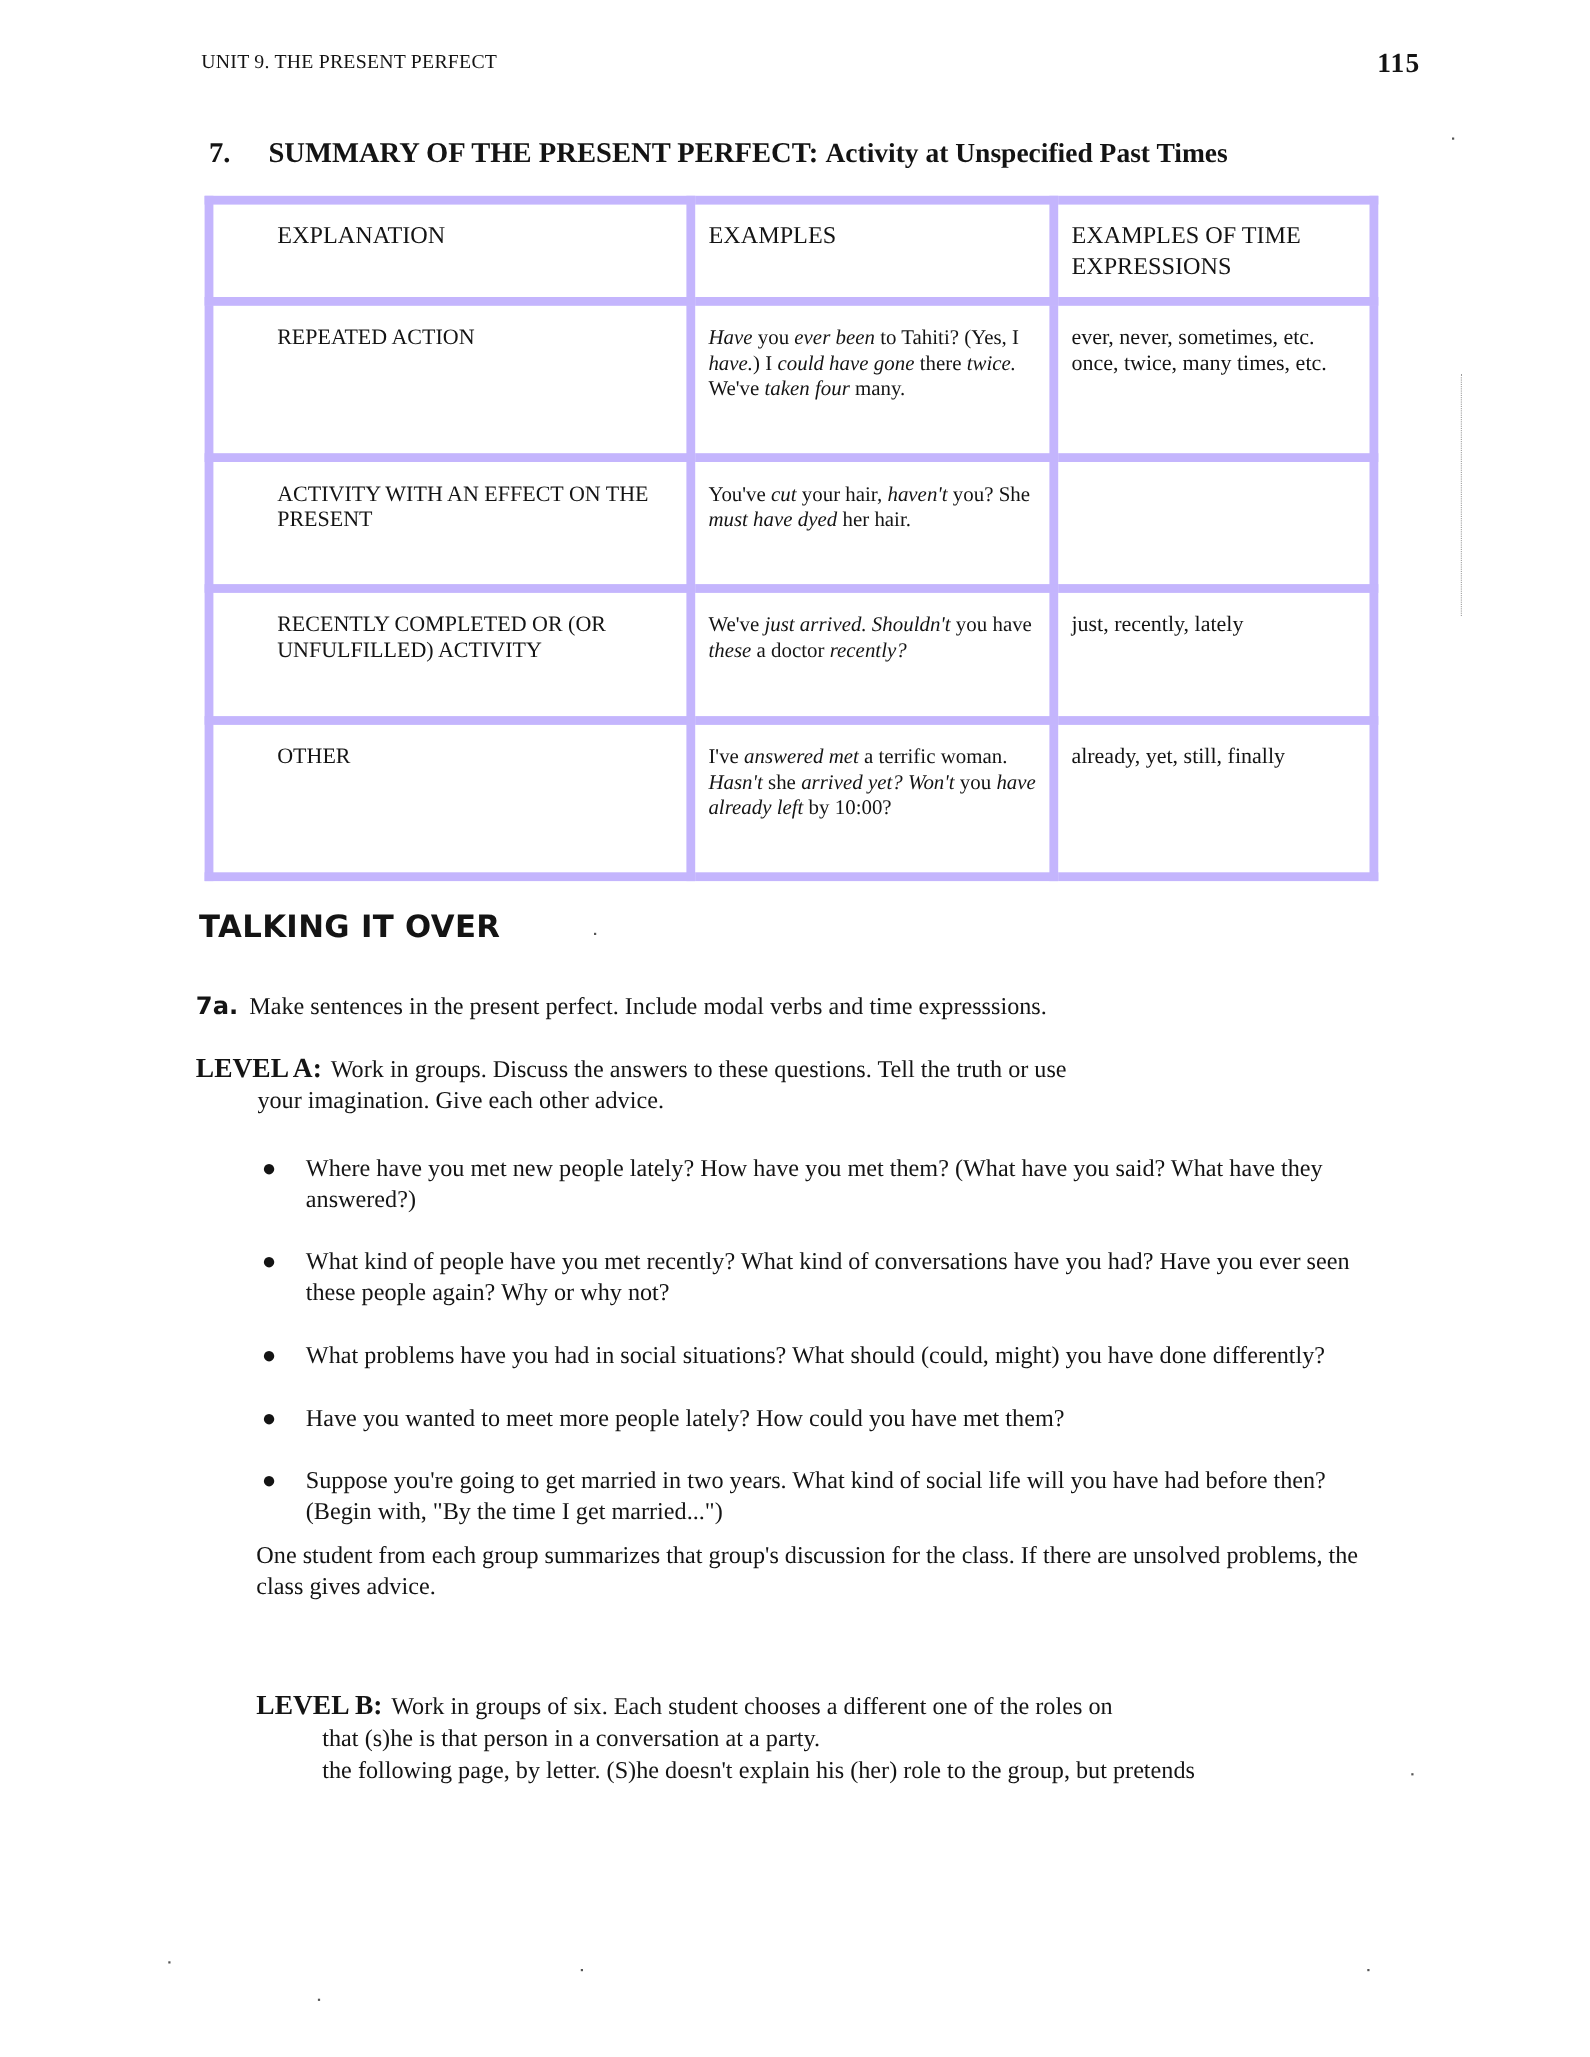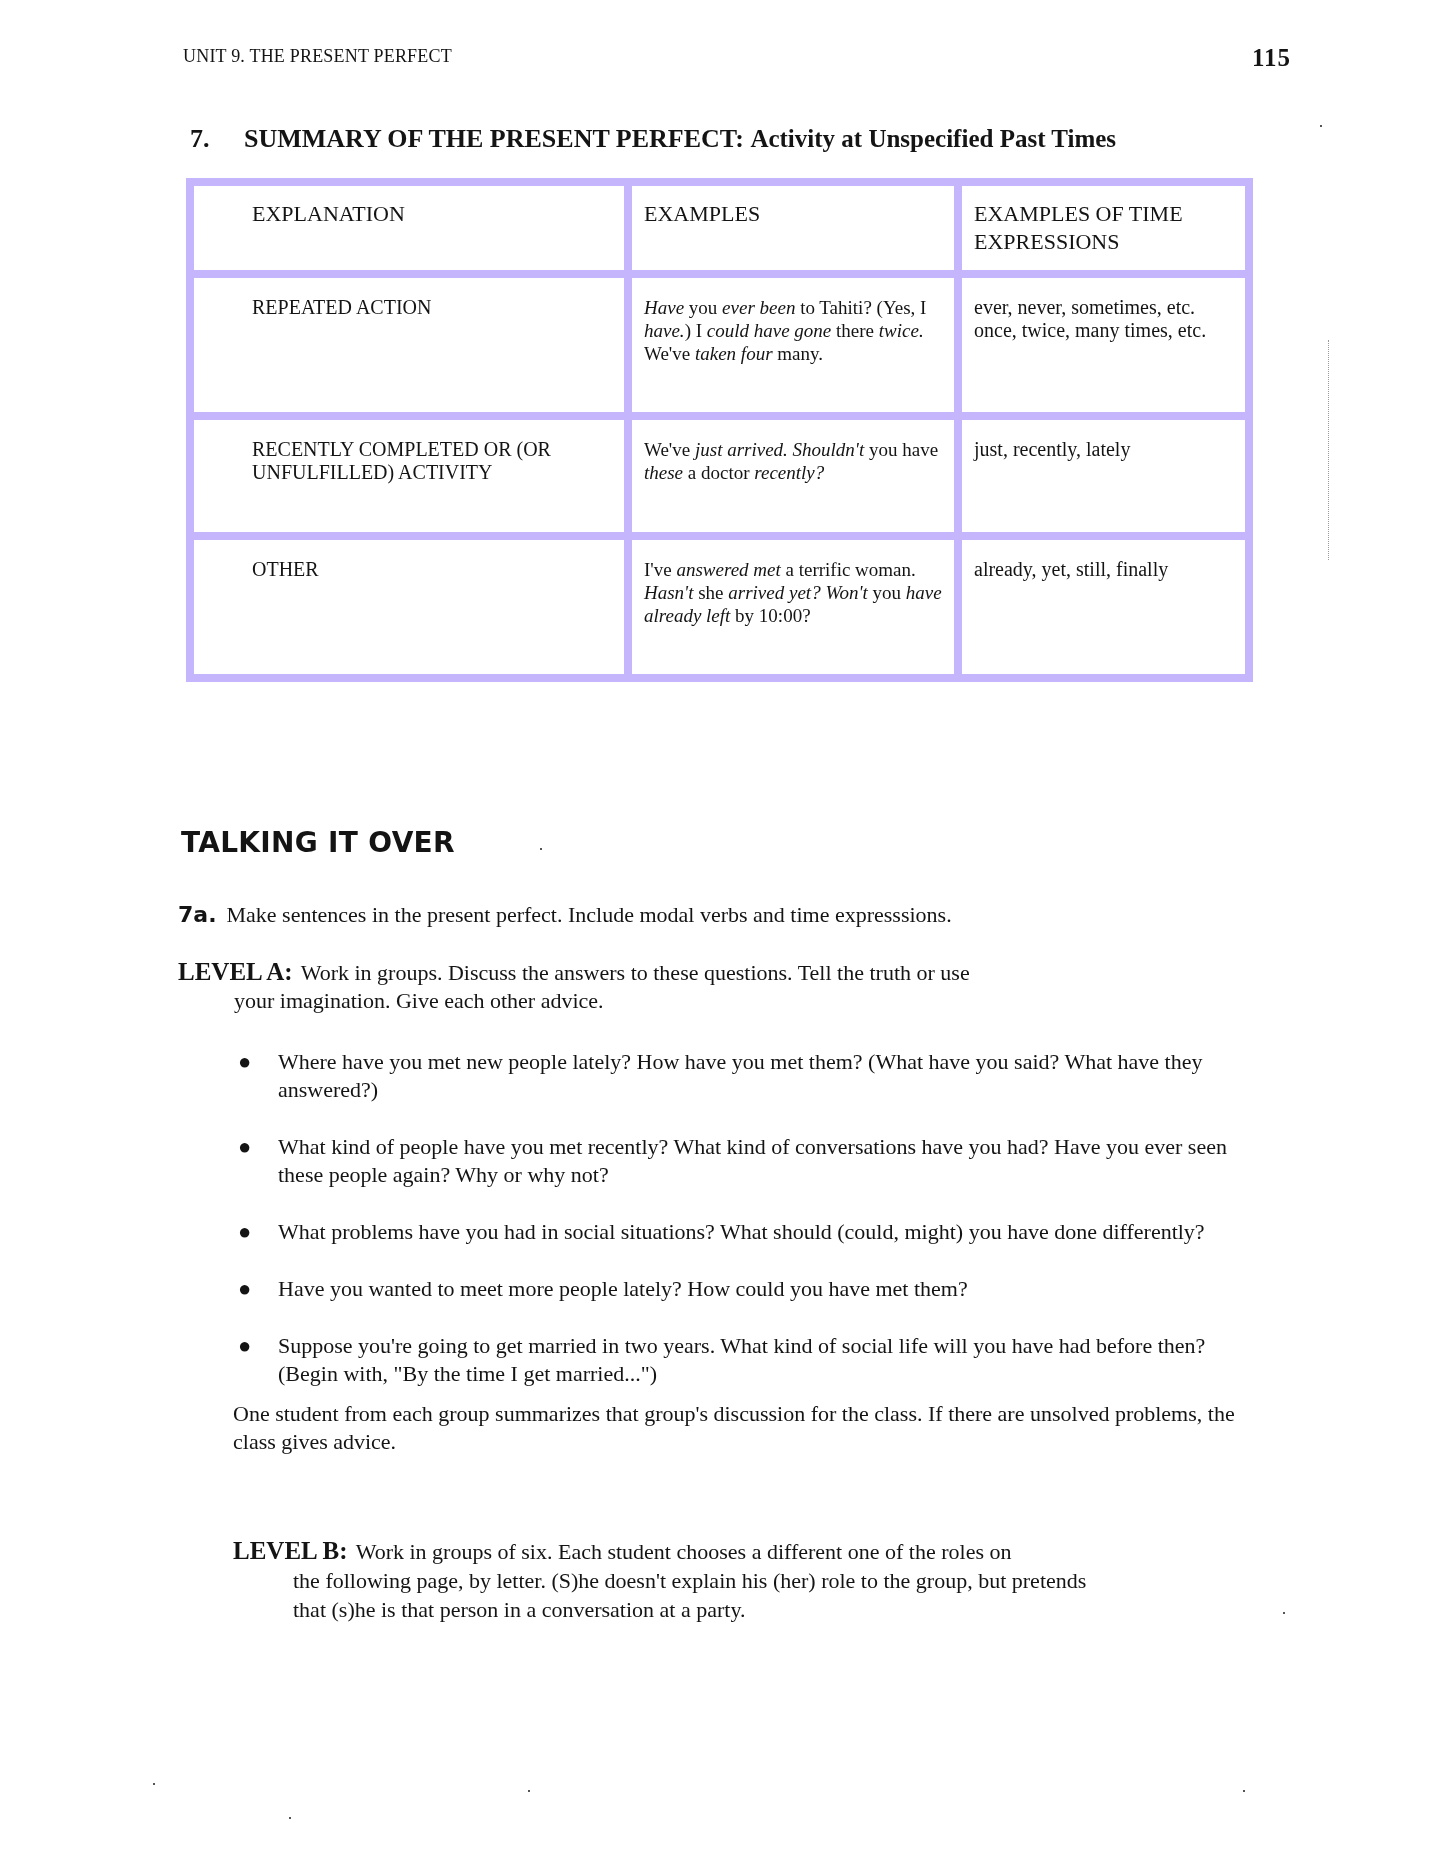--- a/index.html
+++ b/index.html
@@ -65,20 +65,25 @@
     <td class="c3">EXAMPLES OF TIME EXPRESSIONS</td>
   </tr>
   <tr class="r1">
     <td class="c1">REPEATED ACTION</td>
     <td class="c2"><em>Have</em><span> you </span><em>ever been</em><span> to Tahiti? (Yes, I </span><em>have.</em><span>) I </span><em>could have gone</em><span> there </span><em>twice.</em><span> We've </span><em>taken four</em><span> many.</span></td>
     <td class="c3">
           <div>ever, never, sometimes, etc.</div>
           <div>once, twice, many times, etc.</div>
         </td>
   </tr>
+  <tr class="r2">
+    <td class="c1">ACTIVITY WITH AN EFFECT ON THE PRESENT</td>
+    <td class="c2"><span>You've </span><em>cut</em><span> your hair, </span><em>haven't</em><span> you? She </span><em>must have dyed</em><span> her hair.</span></td>
+    <td class="c3"></td>
+  </tr>
   <tr class="r3">
     <td class="c1">RECENTLY COMPLETED OR (OR UNFULFILLED) ACTIVITY</td>
     <td class="c2"><span>We've </span><em>just arrived. Shouldn't</em><span> you have </span><em>these</em><span> a doctor </span><em>recently?</em></td>
     <td class="c3">
           <div>just, recently, lately</div>
         </td>
   </tr>
   <tr class="r4">
     <td class="c1">OTHER</td>
     <td class="c2"><span>I've </span><em>answered met</em><span> a terrific woman. </span><em>Hasn't</em><span> she </span><em>arrived yet? Won't</em><span> you </span><em>have already left</em><span> by 10:00?</span></td>
@@ -105,22 +110,22 @@
   <li><span class="bullet">●</span><span>What kind of people have you met recently? What kind of conversations have you had? Have you ever seen these people again? Why or why not?</span></li>
   <li><span class="bullet">●</span><span>What problems have you had in social situations? What should (could, might) you have done differently?</span></li>
   <li><span class="bullet">●</span><span>Have you wanted to meet more people lately? How could you have met them?</span></li>
   <li><span class="bullet">●</span><span>Suppose you're going to get married in two years. What kind of social life will you have had before then? (Begin with, "By the time I get married...")</span></li>
 </ul>
 
 <div class="abs summary-para">One student from each group summarizes that group's discussion for the class. If there are unsolved problems, the class gives advice.</div>
 
 <div class="abs levelB">
   <span class="level-tag">LEVEL B:</span><span>Work in groups of six. Each student chooses a different one of the roles on</span>
+  <span class="indent">that (s)he is that person in a conversation at a party.</span>
   <span class="indent">the following page, by letter. (S)he doesn't explain his (her) role to the group, but pretends</span>
-  <span class="indent">that (s)he is that person in a conversation at a party.</span>
 </div>
 
 <div class="margin-dots"></div>
 <div class="speck" style="left:1320px;top:125px"></div>
 <div class="speck" style="left:540px;top:848px"></div>
 <div class="speck" style="left:395px;top:1548px"></div>
 <div class="speck" style="left:153px;top:1783px"></div>
 <div class="speck" style="left:289px;top:1817px"></div>
 <div class="speck" style="left:528px;top:1790px"></div>
 <div class="speck" style="left:1243px;top:1790px"></div>

